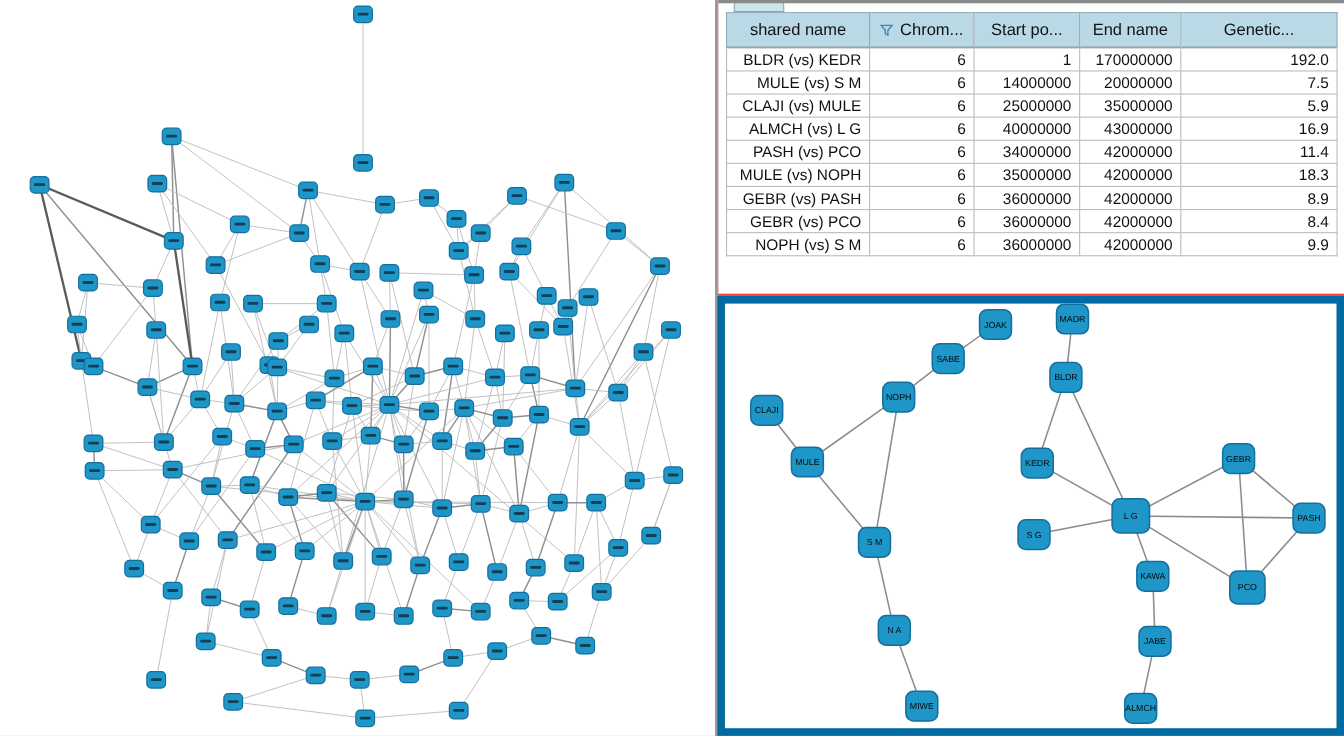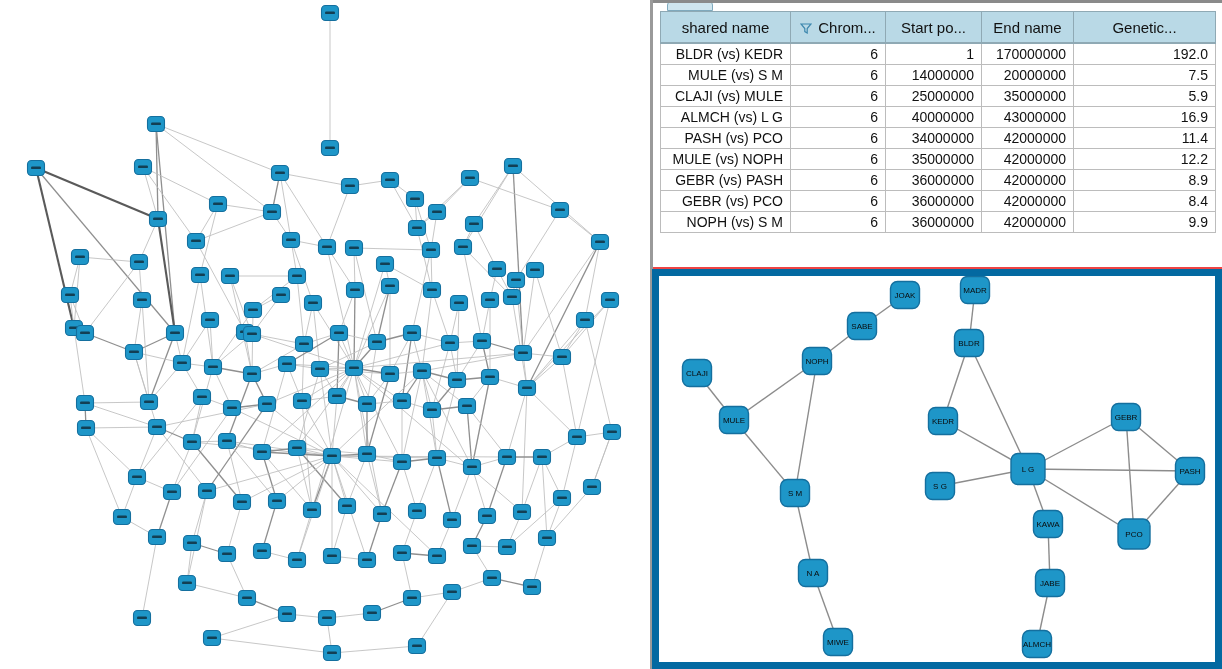--- a/index.html
+++ b/index.html
@@ -995,21 +995,21 @@
               <td class="num">6</td>
               <td class="num">34000000</td>
               <td class="num">42000000</td>
               <td class="num">11.4</td>
             </tr>
             <tr>
               <td class="txt">MULE (vs) NOPH</td>
               <td class="num">6</td>
               <td class="num">35000000</td>
               <td class="num">42000000</td>
-              <td class="num">12.2</td>
+              <td class="num">18.3</td>
             </tr>
             <tr>
               <td class="txt">GEBR (vs) PASH</td>
               <td class="num">6</td>
               <td class="num">36000000</td>
               <td class="num">42000000</td>
               <td class="num">8.9</td>
             </tr>
             <tr>
               <td class="txt">GEBR (vs) PCO</td>

